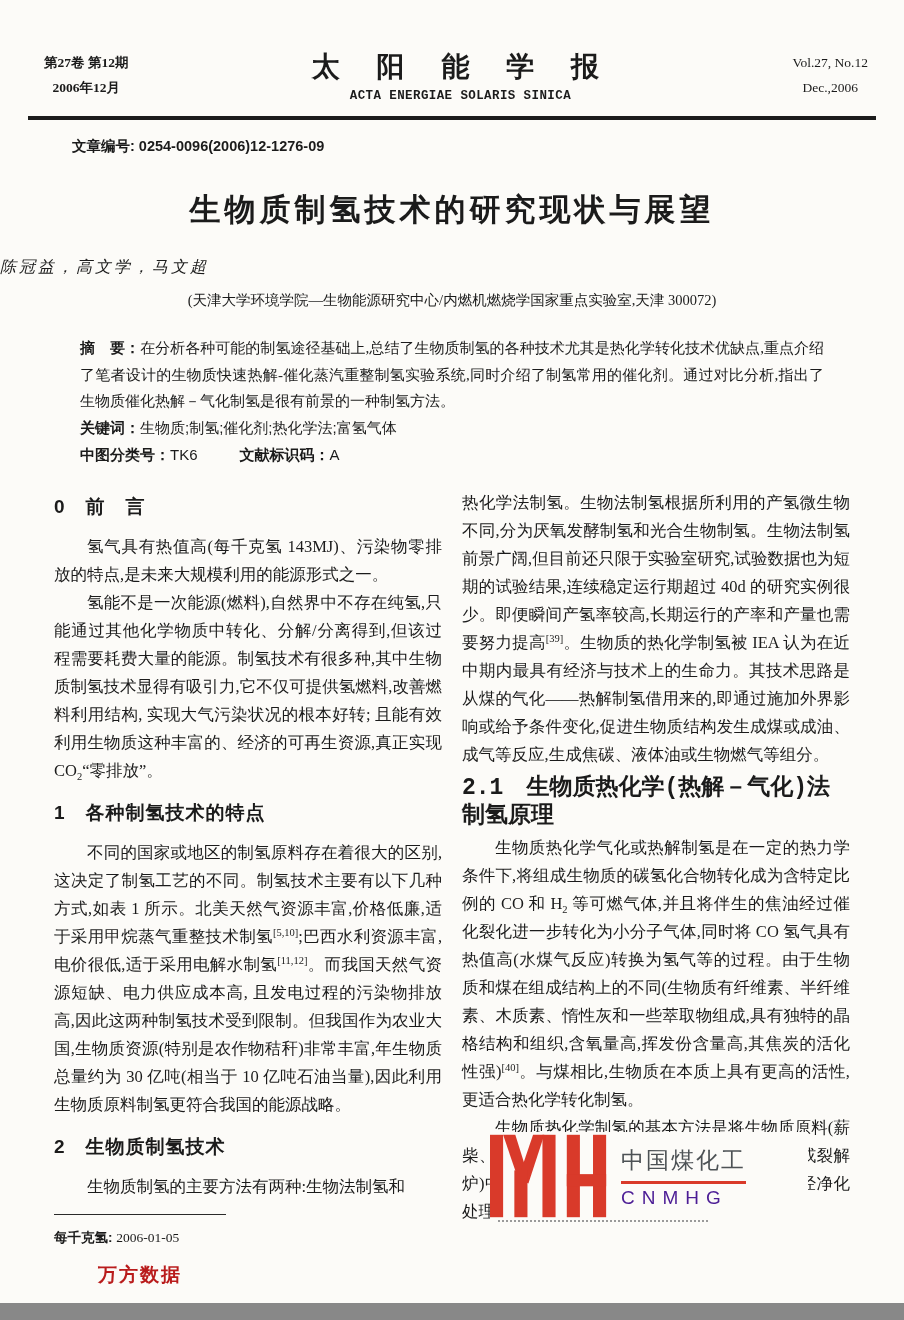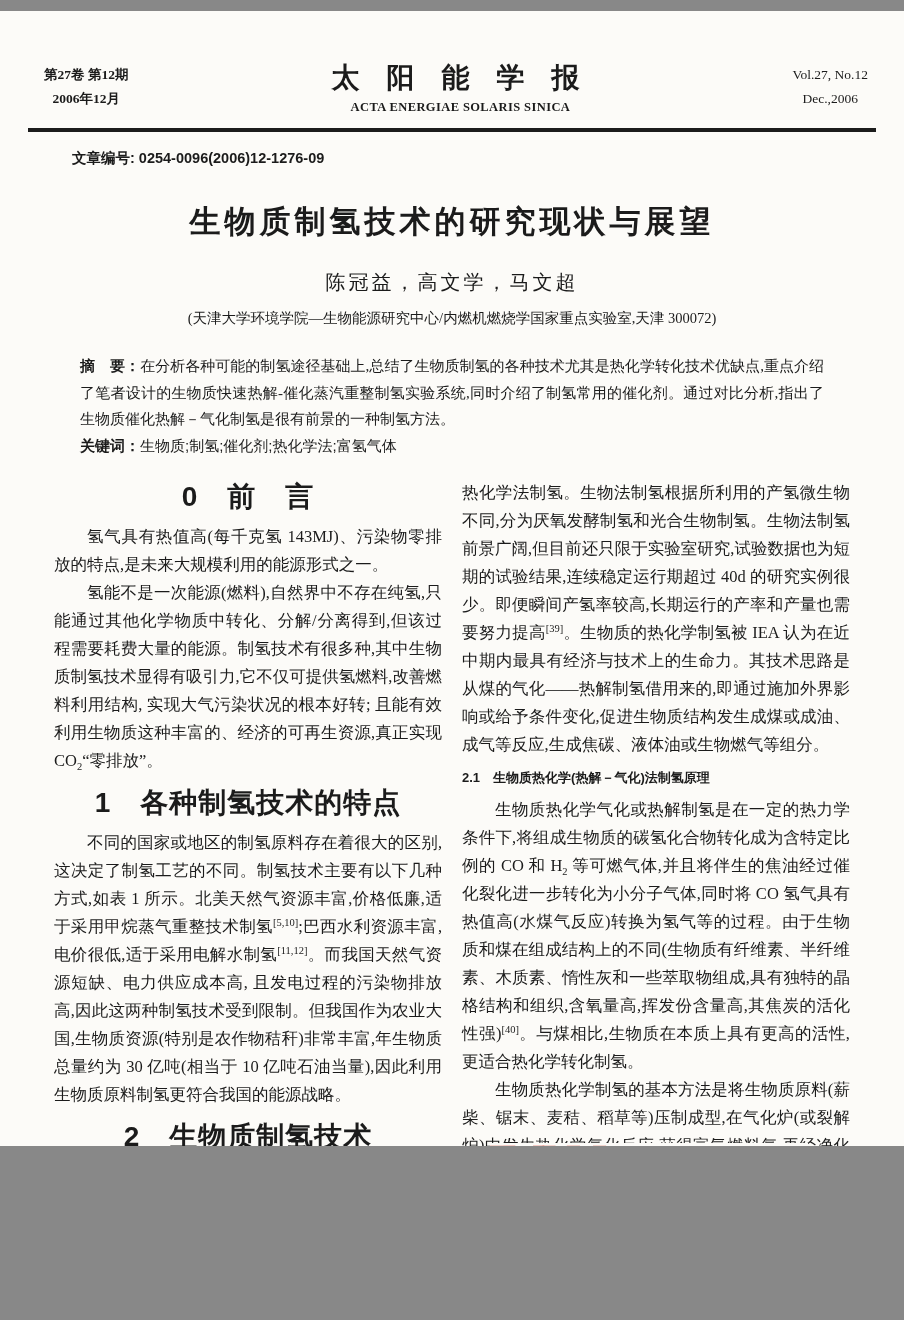--- a/index.html
+++ b/index.html
@@ -1,46 +1,46 @@
 <!DOCTYPE html>
 <html><head>
 <meta charset="utf-8">
 <style>
   * { margin:0; padding:0; box-sizing:border-box; }
   html,body { background:#888; }
   .page {
-    position:relative; width:904px; height:1135px; margin:11px auto;
+    position:relative; width:904px; height:1303px; margin:0 auto;
     background:#fcfbf8; color:#1b1b1b; overflow:hidden;
     font-family:"Liberation Serif", serif;
   }
   
   .hdr { display:flex; justify-content:space-between; align-items:center; padding:48px 36px 10px 44px; }
   .hdr-side { text-align:center; font-size:13.5px; line-height:1.8; font-weight:bold; white-space:nowrap; }
   .hdr-side.right { font-weight:normal; }
-  .hdr-center { text-align:center; }
+  .hdr-center { text-align:center;font-family:Liberation Mono, monospace; }
   .journal-cn { font-size:28px; font-weight:600; letter-spacing:10px; }
   .journal-en { font-size:12.5px; font-weight:bold; margin-top:3px; letter-spacing:0.4px; }
   .rule-double { margin:3px 28px 0 28px; height:4px; border-top:3px solid #1c1c1c; border-bottom:1.5px solid #1c1c1c; }
   .artno { margin:17px 0 0 72px; font-family:"Liberation Sans", sans-serif; font-weight:bold; font-size:14.5px; }
   
   .title { text-align:center; margin-top:33px; font-family:"Liberation Sans", sans-serif; font-weight:bold; font-size:31px; letter-spacing:4px; }
-  .authors { text-align:center; margin-top:26px; font-size:20px; letter-spacing:3px; }
+  .authors { text-align:left; margin-top:26px; font-size:16px; letter-spacing:3px;font-style:italic; }
   .affil { text-align:center; margin-top:13px; font-size:14.5px; }
   
   .abstract { margin:25px 80px 0 80px; font-size:15px; line-height:26.5px; text-align:justify; }
   .b-label { font-family:"Liberation Sans", sans-serif; font-weight:bold; }
   .kw-line { font-family:"Liberation Sans", sans-serif; }
   .clc-line { font-family:"Liberation Sans", sans-serif; margin-top:1px; }
   .clc-gap { display:inline-block; width:42px; }
   
   .columns { display:flex; gap:20px; padding:20px 54px 0 54px; }
   .col { width:388px; font-size:16.5px; line-height:28px; text-align:justify; }
-  .h-sec { font-family:"Liberation Sans", sans-serif; font-weight:bold; font-size:28px; letter-spacing:1px; margin:14px 0 12px 0; text-align:center; }
+  .h-sec { font-family:"Liberation Sans", sans-serif; font-weight:bold; font-size:19px; letter-spacing:1px; margin:14px 0 12px 0; text-align:left; }
   .h-sec.first { margin-top:4px; }
-  .h-sub { font-family:Liberation Sans, sans-serif; font-weight:bold; font-size:13px; margin:5px 0 4px 0; text-align:left; }
+  .h-sub { font-family:Liberation Mono, monospace; font-weight:bold; font-size:23px; margin:5px 0 4px 0; text-align:left; }
   .p { text-indent:2em; }
   sup { font-size:10.5px; line-height:0; }
   sub { font-size:10.5px; line-height:0; }
   
   .footnote { margin-top:13px; }
   .fn-rule { width:172px; border-top:1.5px solid #2a2a2a; margin-bottom:9px; }
   .fn-text { font-size:13.5px; }
   
   .watermark { position:absolute; left:490px; top:1132px; width:318px; height:88px; background:#fcfbf8; display:flex; align-items:center; }
   .wm-right { margin-left:13px; padding-top:2px; }
@@ -73,20 +73,21 @@
 
   <div class="artno">文章编号: 0254-0096(2006)12-1276-09</div>
 
   <div class="title">生物质制氢技术的研究现状与展望</div>
   <div class="authors">陈冠益，高文学，马文超</div>
   <div class="affil">(天津大学环境学院—生物能源研究中心/内燃机燃烧学国家重点实验室,天津 300072)</div>
 
   <div class="abstract">
     <div><span class="b-label">摘　要：</span><span>在分析各种可能的制氢途径基础上,总结了生物质制氢的各种技术尤其是热化学转化技术优缺点,重点介绍了笔者设计的生物质快速热解-催化蒸汽重整制氢实验系统,同时介绍了制氢常用的催化剂。通过对比分析,指出了生物质催化热解－气化制氢是很有前景的一种制氢方法。</span></div>
     <div class="kw-line"><span class="b-label">关键词：</span><span>生物质;制氢;催化剂;热化学法;富氢气体</span></div>
+    <div class="clc-line"><span class="b-label">中图分类号：</span><span>TK6</span><span class="clc-gap"></span><span class="b-label">文献标识码：</span><span>A</span></div>
   </div>
 
   <div class="columns">
 
     <div class="col">
       <div class="h-sec first">0　前　言</div>
       <div class="p">氢气具有热值高(每千克氢 143MJ)、污染物零排放的特点,是未来大规模利用的能源形式之一。</div>
       <div class="p"><span>氢能不是一次能源(燃料),自然界中不存在纯氢,只能通过其他化学物质中转化、分解/分离得到,但该过程需要耗费大量的能源。制氢技术有很多种,其中生物质制氢技术显得有吸引力,它不仅可提供氢燃料,改善燃料利用结构, 实现大气污染状况的根本好转; 且能有效利用生物质这种丰富的、经济的可再生资源,真正实现 CO</span><sub>2</sub><span>“零排放”。</span></div>
 
       <div class="h-sec">1　各种制氢技术的特点</div>

